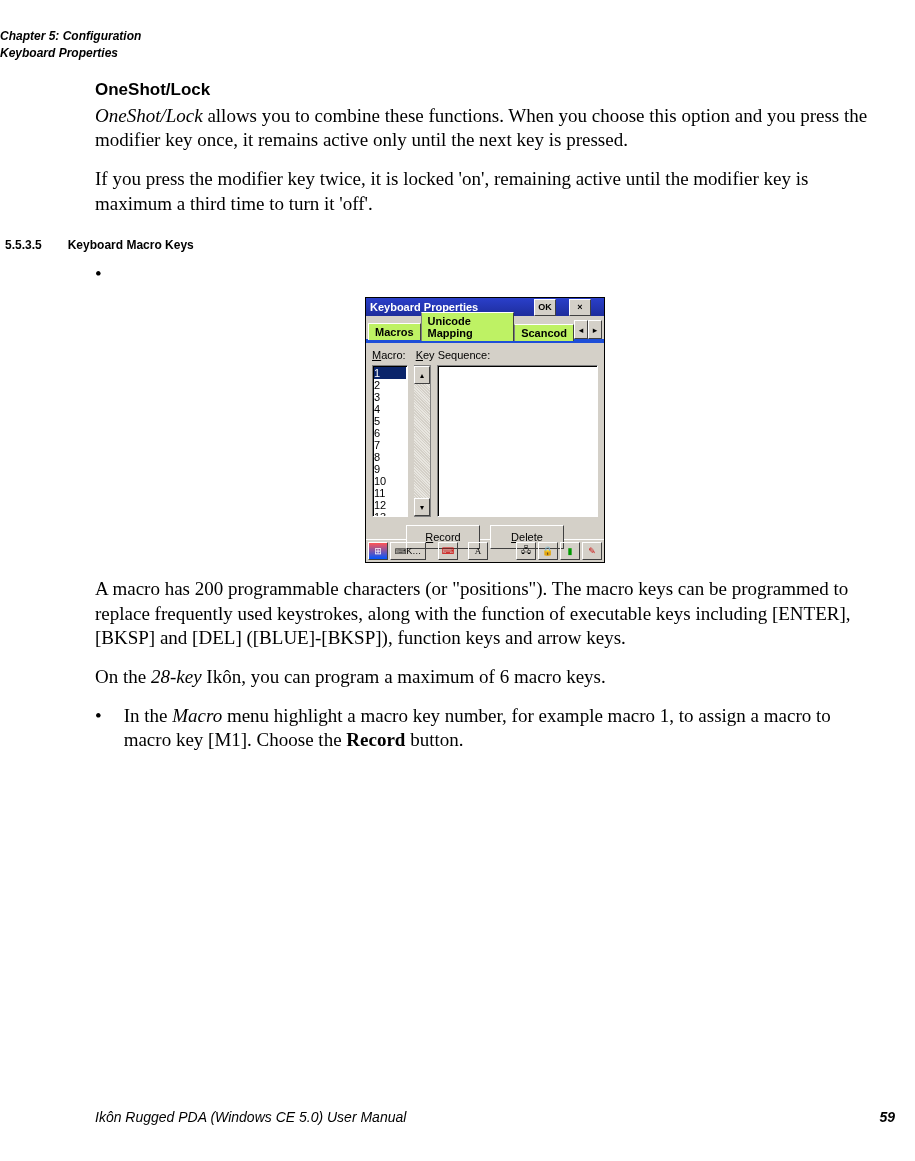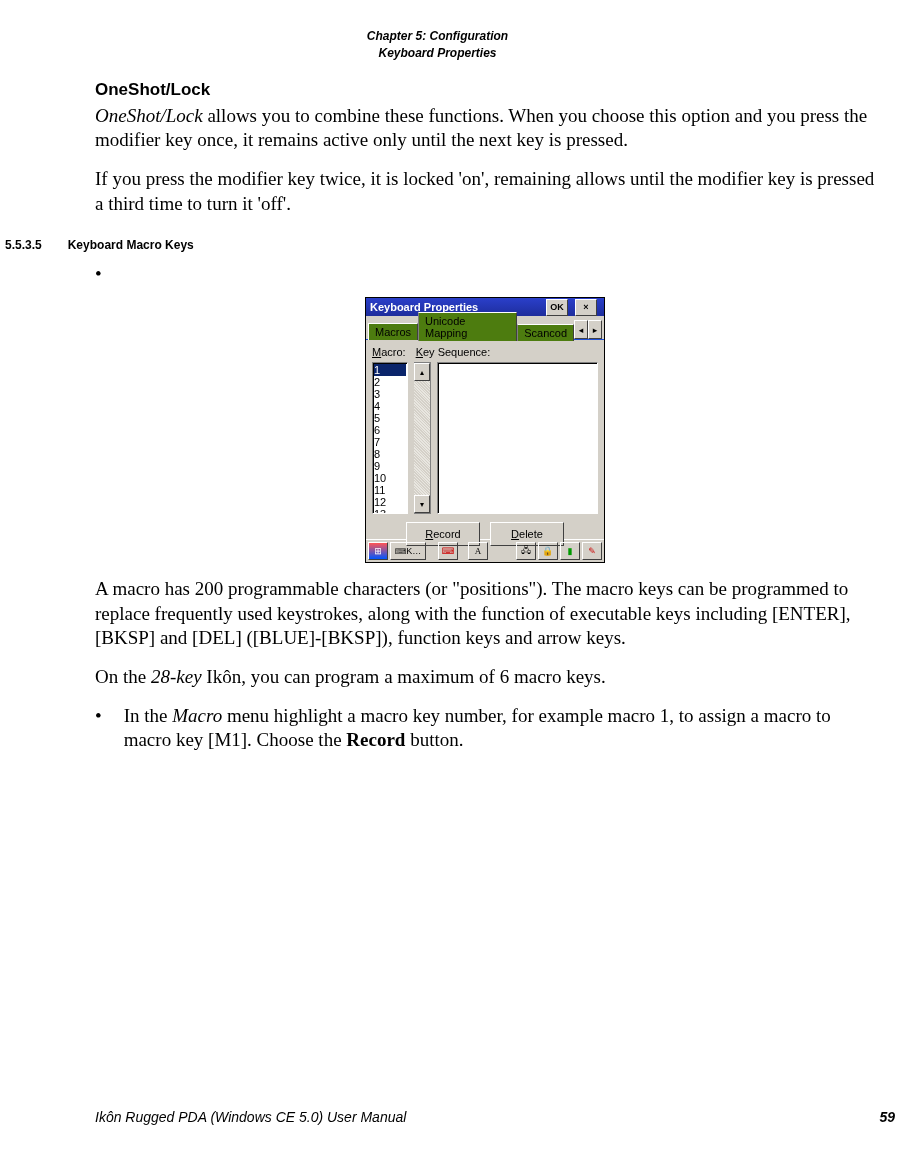--- a/index.html
+++ b/index.html
@@ -11,21 +11,21 @@
     width: 915px;
   }
   .page {
     width: 915px;
     height: 1161px;
     position: relative;
     box-sizing: border-box;
     padding: 28px 20px 40px 0;
   }
   .hdr {
-    text-align: center;
+    text-align: left;
     font-family: Verdana, Geneva, sans-serif;
     font-style: italic;
     font-weight: bold;
     font-size: 12px;
     padding-right: 20px;
     line-height: 1.4;
   }
   .content {
     padding: 18px 20px 0 95px;
   }
@@ -89,51 +89,52 @@
     background: #d4d0c8;
     border: 1px solid #fff;
     border-right-color: #404040;
     border-bottom-color: #404040;
     color: #000;
     font-size: 9px;
     font-weight: bold;
     display: flex;
     align-items: center;
     justify-content: center;
-    margin-right: 7px;
+    margin-right: 13px;
   }
   .tabs {
     display: flex;
     align-items: flex-end;
     padding: 3px 2px 0 2px;
     height: 20px;
     font-size: 11px;
   }
   .tab {
     border: 1px solid #fff;
     border-right-color: #404040;
     border-bottom: none;
     padding: 2px 6px;
-    background: #4d7c0f;
+    background: #bef264;
     position: relative;
     top: 1px;
+    font-weight: bold;
   }
   .tab.inactive { top: 2px; border-left-color:#808080;}
   .tab-strip-scrolls {
     margin-left: auto;
     display: flex;
   }
   .ts-btn {
     width: 12px; height: 17px;
     border:1px solid #fff;
     border-right-color:#404040;border-bottom-color:#404040;
     font-size:9px; display:flex;align-items:center;justify-content:center;
   }
   .tabpanel {
-    border-top: 1px solid #1d4ed8;
+    border-top: 4px solid #1d4ed8;
     padding: 6px;
     height: 200px;
     box-sizing: border-box;
   }
   .labels-row {
     display:flex;
     gap: 10px;
     margin-bottom: 4px;
   }
   .labels-row span:first-child u, .labels-row span:last-child u { text-decoration: underline; }
@@ -227,21 +228,21 @@
     <div>Chapter 5: Configuration</div>
     <div>Keyboard Properties</div>
   </div>
 
   <div class="content">
 
     <div class="h-sans sub-title">OneShot/Lock</div>
     <p class="body-txt">
       <span class="italic">OneShot/Lock</span><span> allows you to combine these functions. When you choose this option and you press the modifier key once, it remains active only until the next key is pressed.</span>
     </p>
-    <p class="body-txt">If you press the modifier key twice, it is locked 'on', remaining allows until the modifier key is pressed a third time to turn it 'off'.</p>
+    <p class="body-txt">If you press the modifier key twice, it is locked 'on', remaining active until the modifier key is maximum a third time to turn it 'off'.</p>
 
     <div class="h-sans sec-title">
       <span>5.5.3.5</span>
       <span>Keyboard Macro Keys</span>
     </div>
 
     <div class="bullet-item">
       <span class="dot">•</span>
     </div>
 

